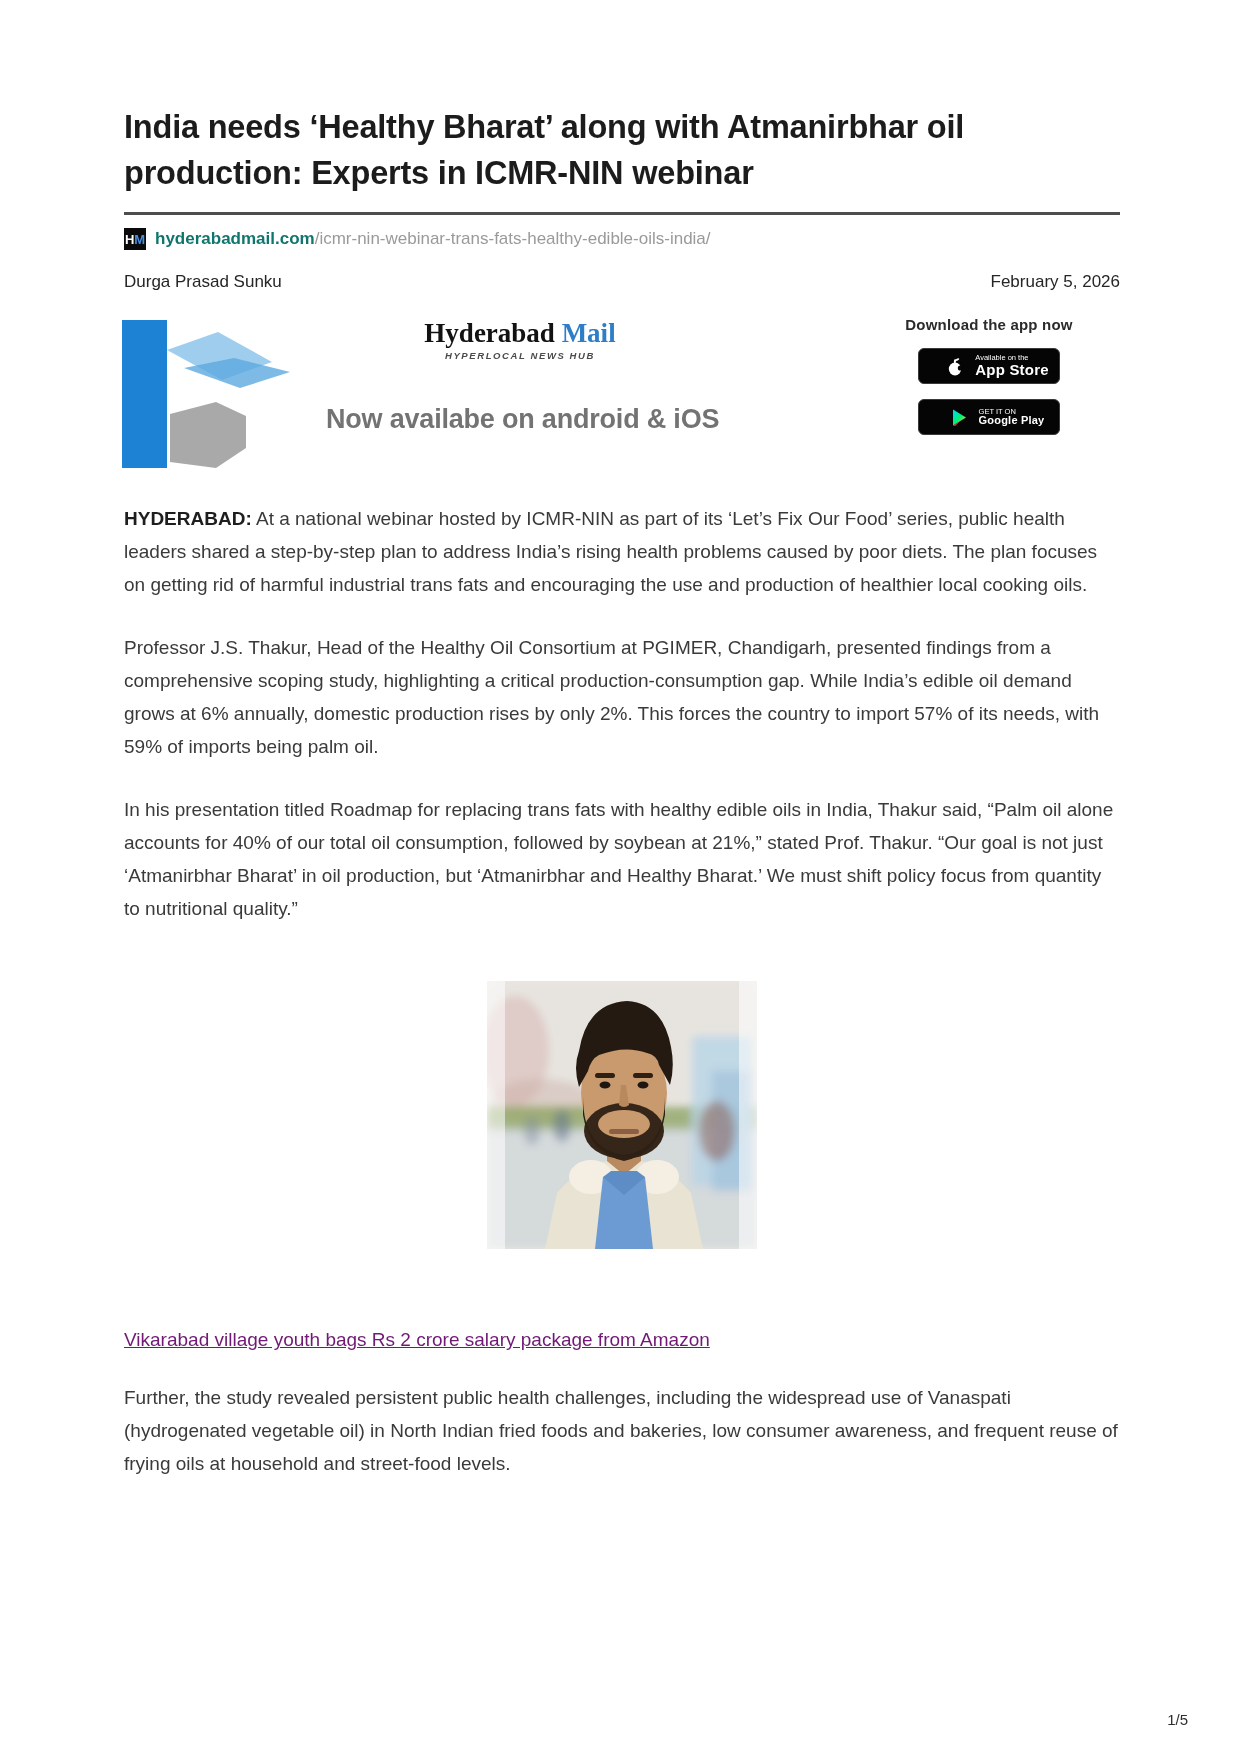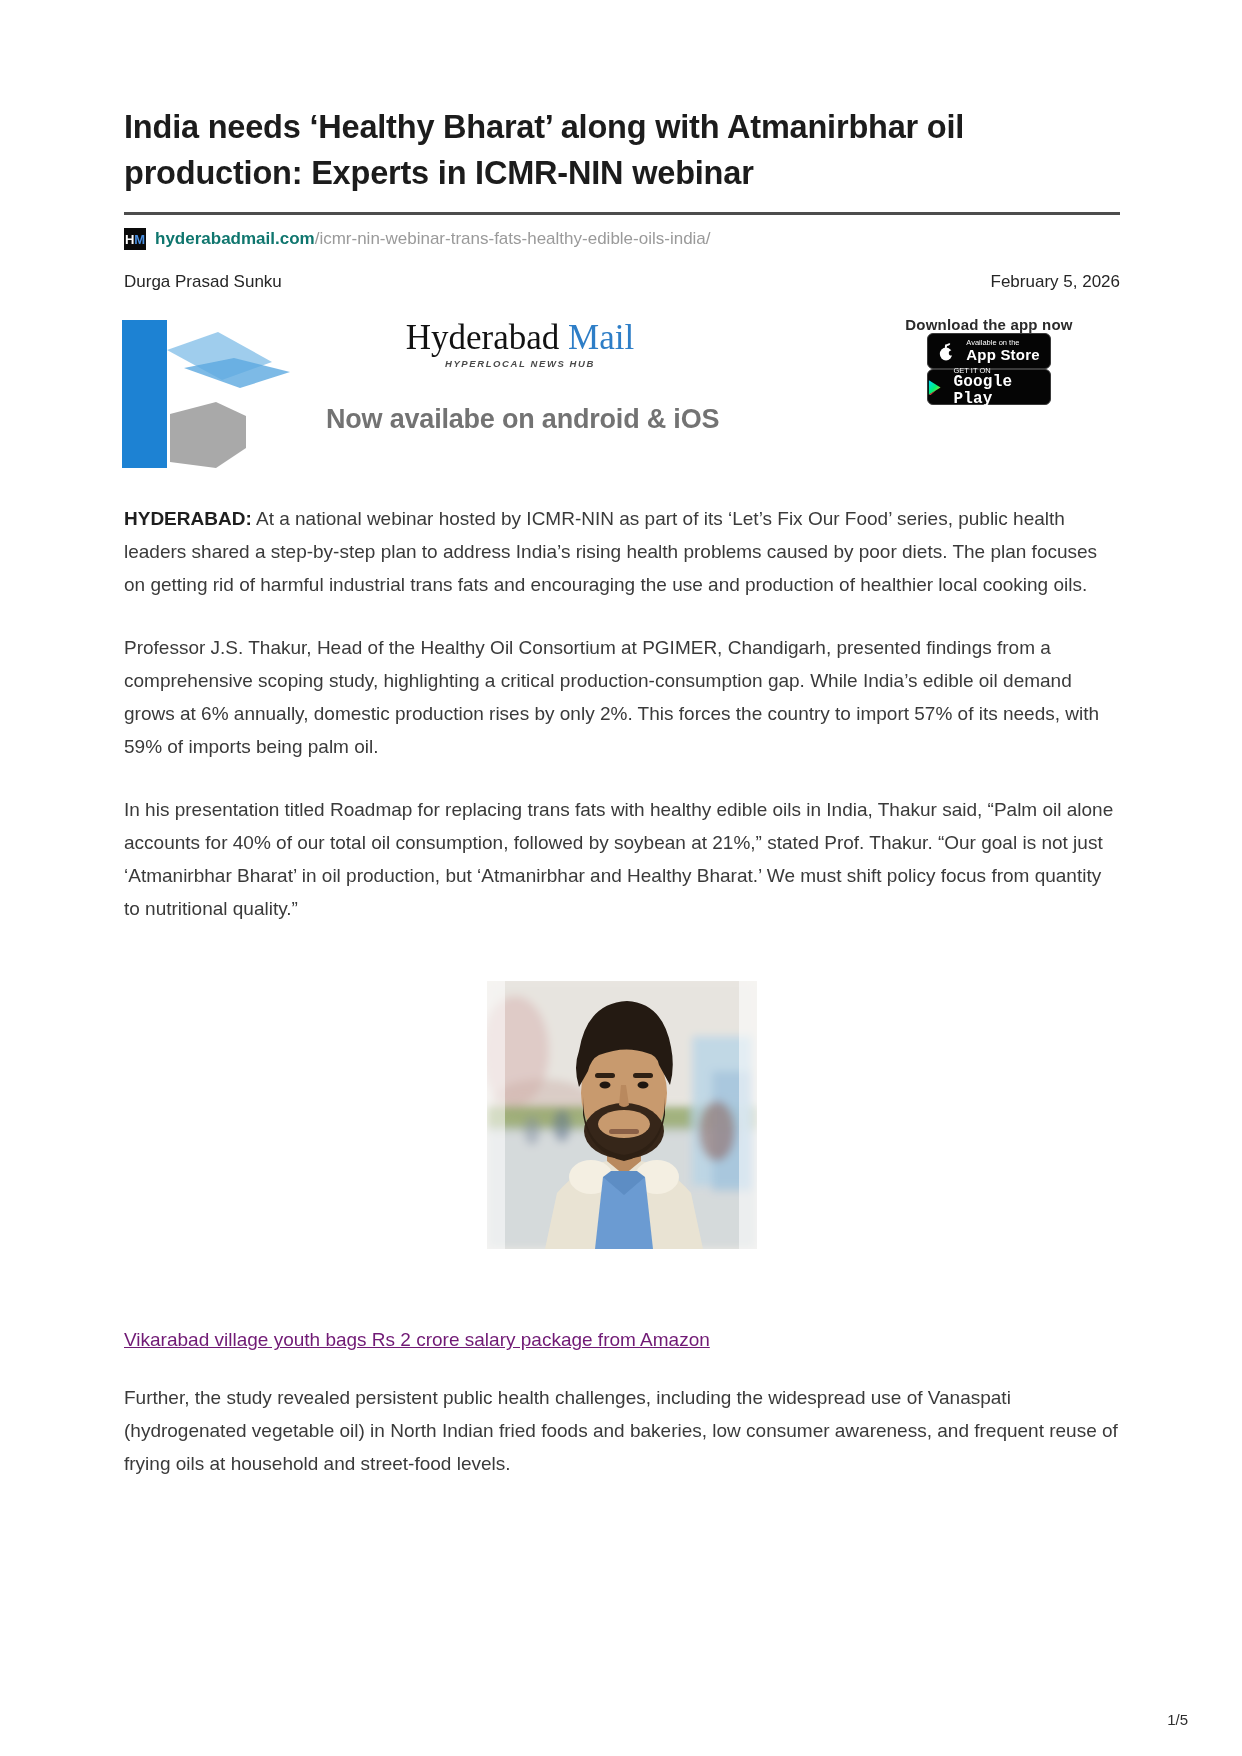--- a/index.html
+++ b/index.html
@@ -23,37 +23,37 @@
   .favicon .h{color:#ffffff;}
   .favicon .m{color:#4a90e2;}
   .url-domain{font-weight:700;color:#0f766e;}
   .url-path{color:#9a9a9a;}
 
   .byline{margin-top:22px;display:flex;justify-content:space-between;font-size:17px;color:#262626;}
 
   .banner{margin-top:14px;height:164px;position:relative;}
   .logo-graphic{position:absolute;left:-2px;top:10px;}
   .brand{position:absolute;left:216px;top:14px;width:360px;text-align:center;}
-  .brand-name{font-family:"Liberation Serif", serif;font-size:35px;font-weight:400;line-height:1;}
+  .brand-name{font-family:"Liberation Serif", serif;font-size:27px;font-weight:700;line-height:1;}
   .brand-black{color:#121212;}
   .brand-blue{color:#2e7ec7;}
   .brand-tagline{margin-top:3px;font-size:9.5px;font-style:italic;font-weight:700;
     letter-spacing:1.6px;color:#4a4a4a;}
   .availability{position:absolute;left:202px;top:98px;font-size:27px;font-weight:700;color:#737373;letter-spacing:-0.2px;}
   .download{position:absolute;right:6px;top:10px;width:250px;text-align:center;}
   .download-heading{font-size:15px;font-weight:700;color:#2b2b2b;letter-spacing:0.2px;}
   .badge{
-    width:122px;height:34px;margin:0 auto 0;background:#050505;border:1px solid #3a3a3a;border-radius:6px;
-    display:flex;align-items:center;justify-content:center;gap:12px;color:#fff;cursor:pointer;
+    width:122px;height:34px;margin:15px auto 0;background:#050505;border:1px solid #3a3a3a;border-radius:6px;
+    display:flex;align-items:center;justify-content:center;gap:12px;color:#fff;cursor:pointer;padding-left:18px;
   }
   .badge:first-of-type{margin-top:12px;}
   .badge-lines{text-align:left;line-height:1.05;}
   .badge-small{font-size:7.5px;display:block;}
   .badge-big{font-size:15px;font-weight:700;display:block;letter-spacing:0.2px;}
-  .badge.gplay .badge-big{font-size:16px;font-family:Liberation Mono, monospace;}
+  .badge.gplay .badge-big{font-size:11px;}
 
   .para{margin:30px 0 0 0;font-size:19px;line-height:33px;color:#3a3a3a;}
   .para.first{margin-top:32px;}
   .lead{font-weight:700;color:#1e1e1e;}
 
   .photo-wrap{margin:56px auto 0;width:270px;height:268px;display:block;}
 
   .related{display:inline-block;margin-top:80px;font-size:19px;color:#701a75;text-decoration:underline;cursor:pointer;}
 
   .page-indicator{position:absolute;right:54px;bottom:28px;font-size:15px;color:#2e2e2e;}

